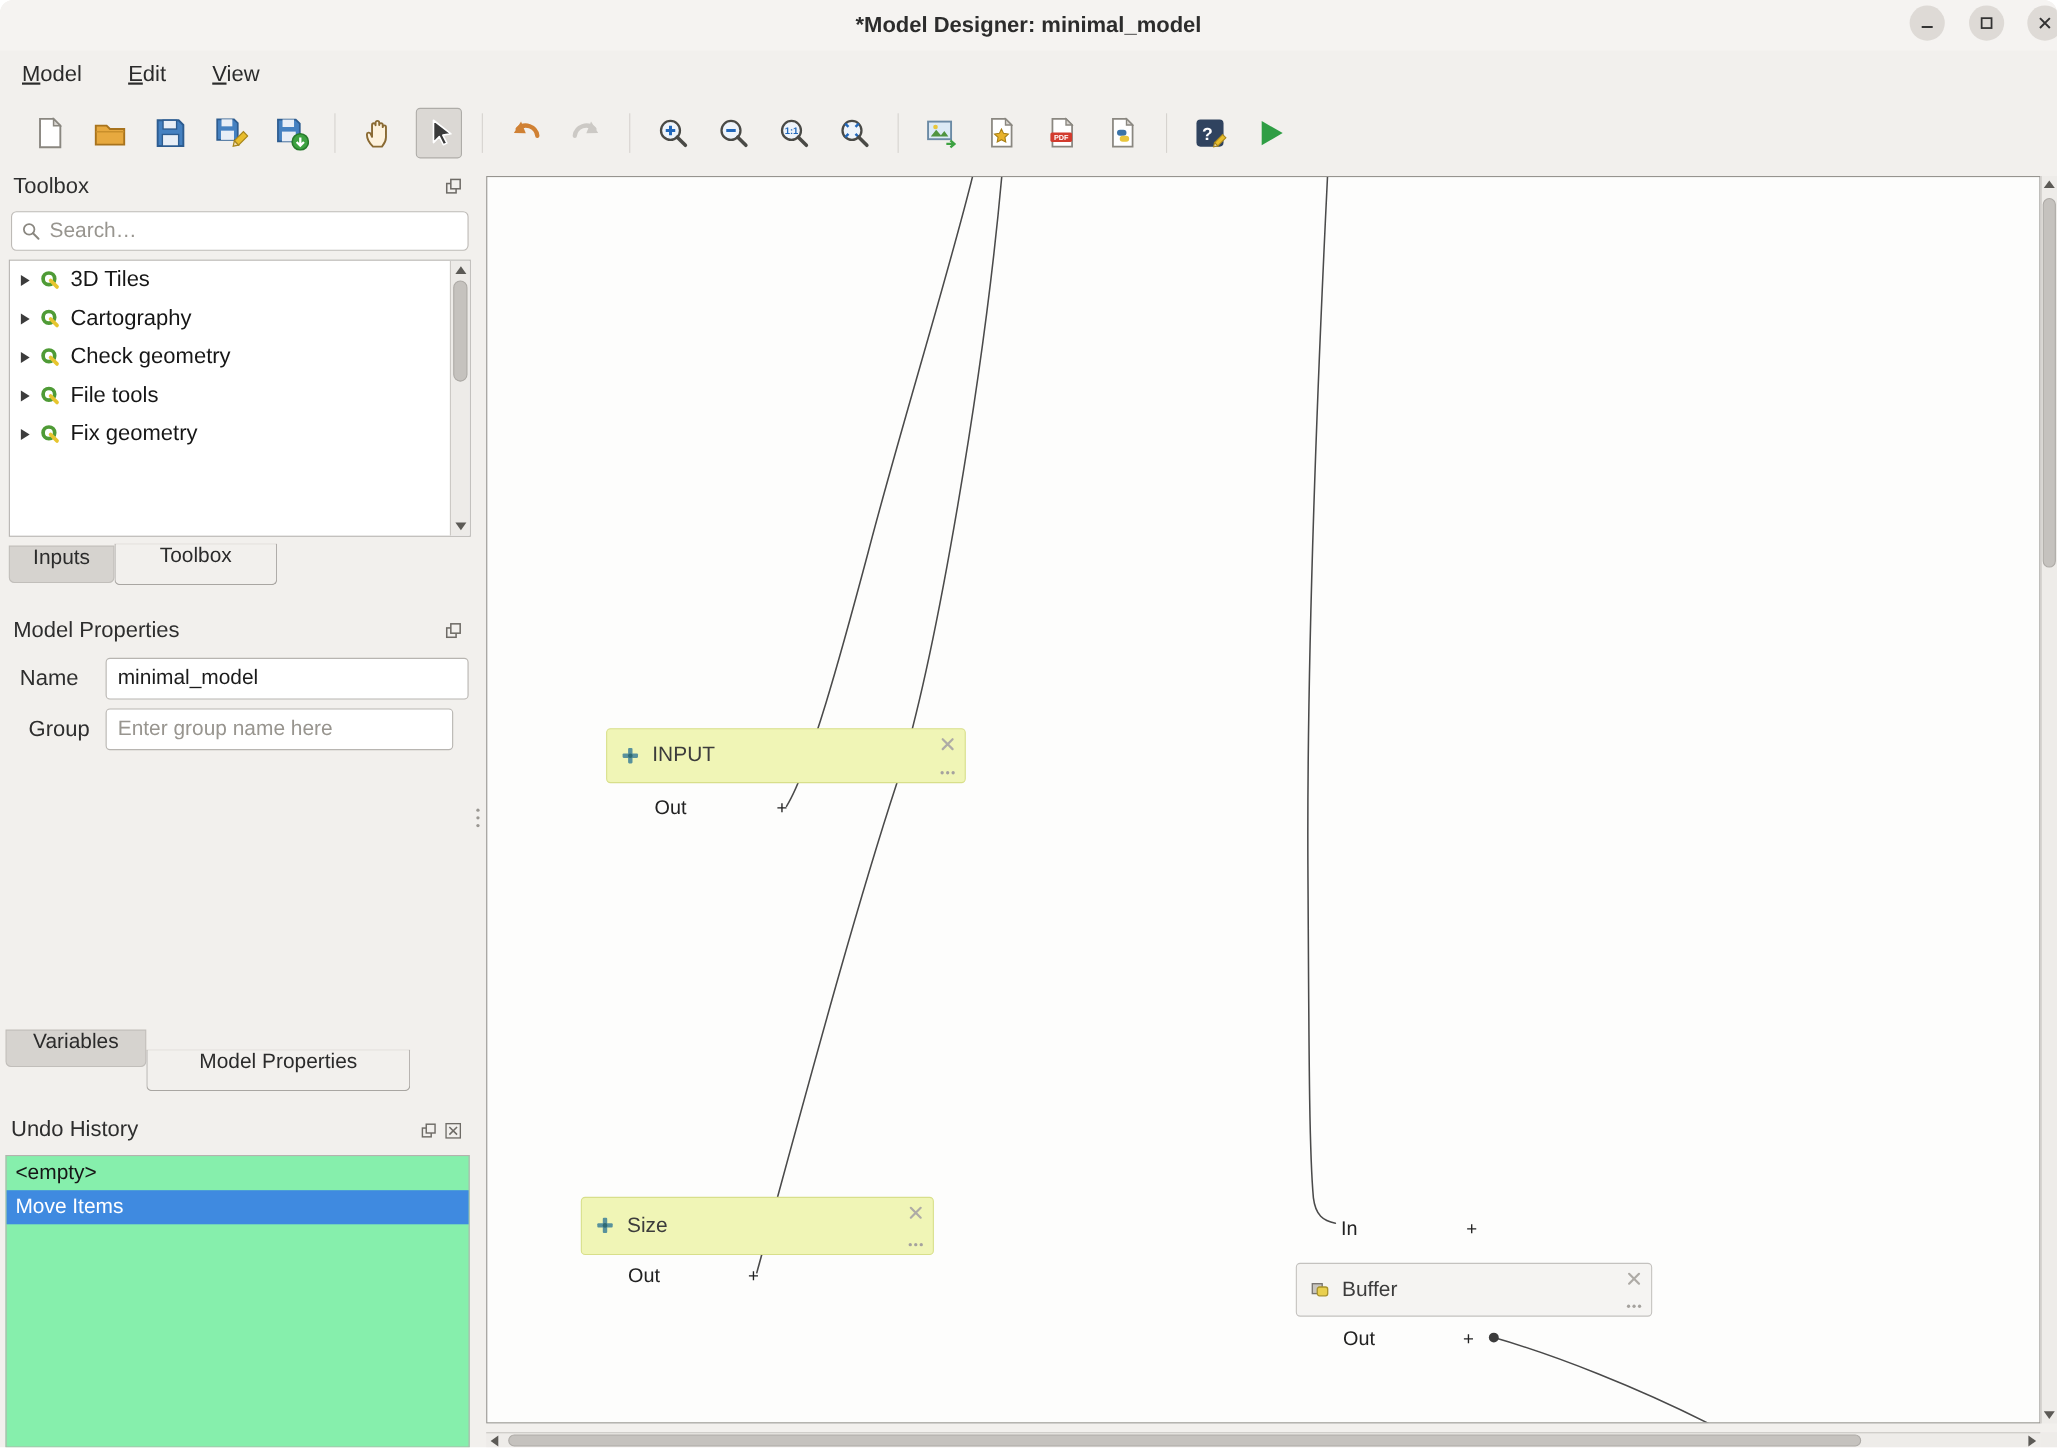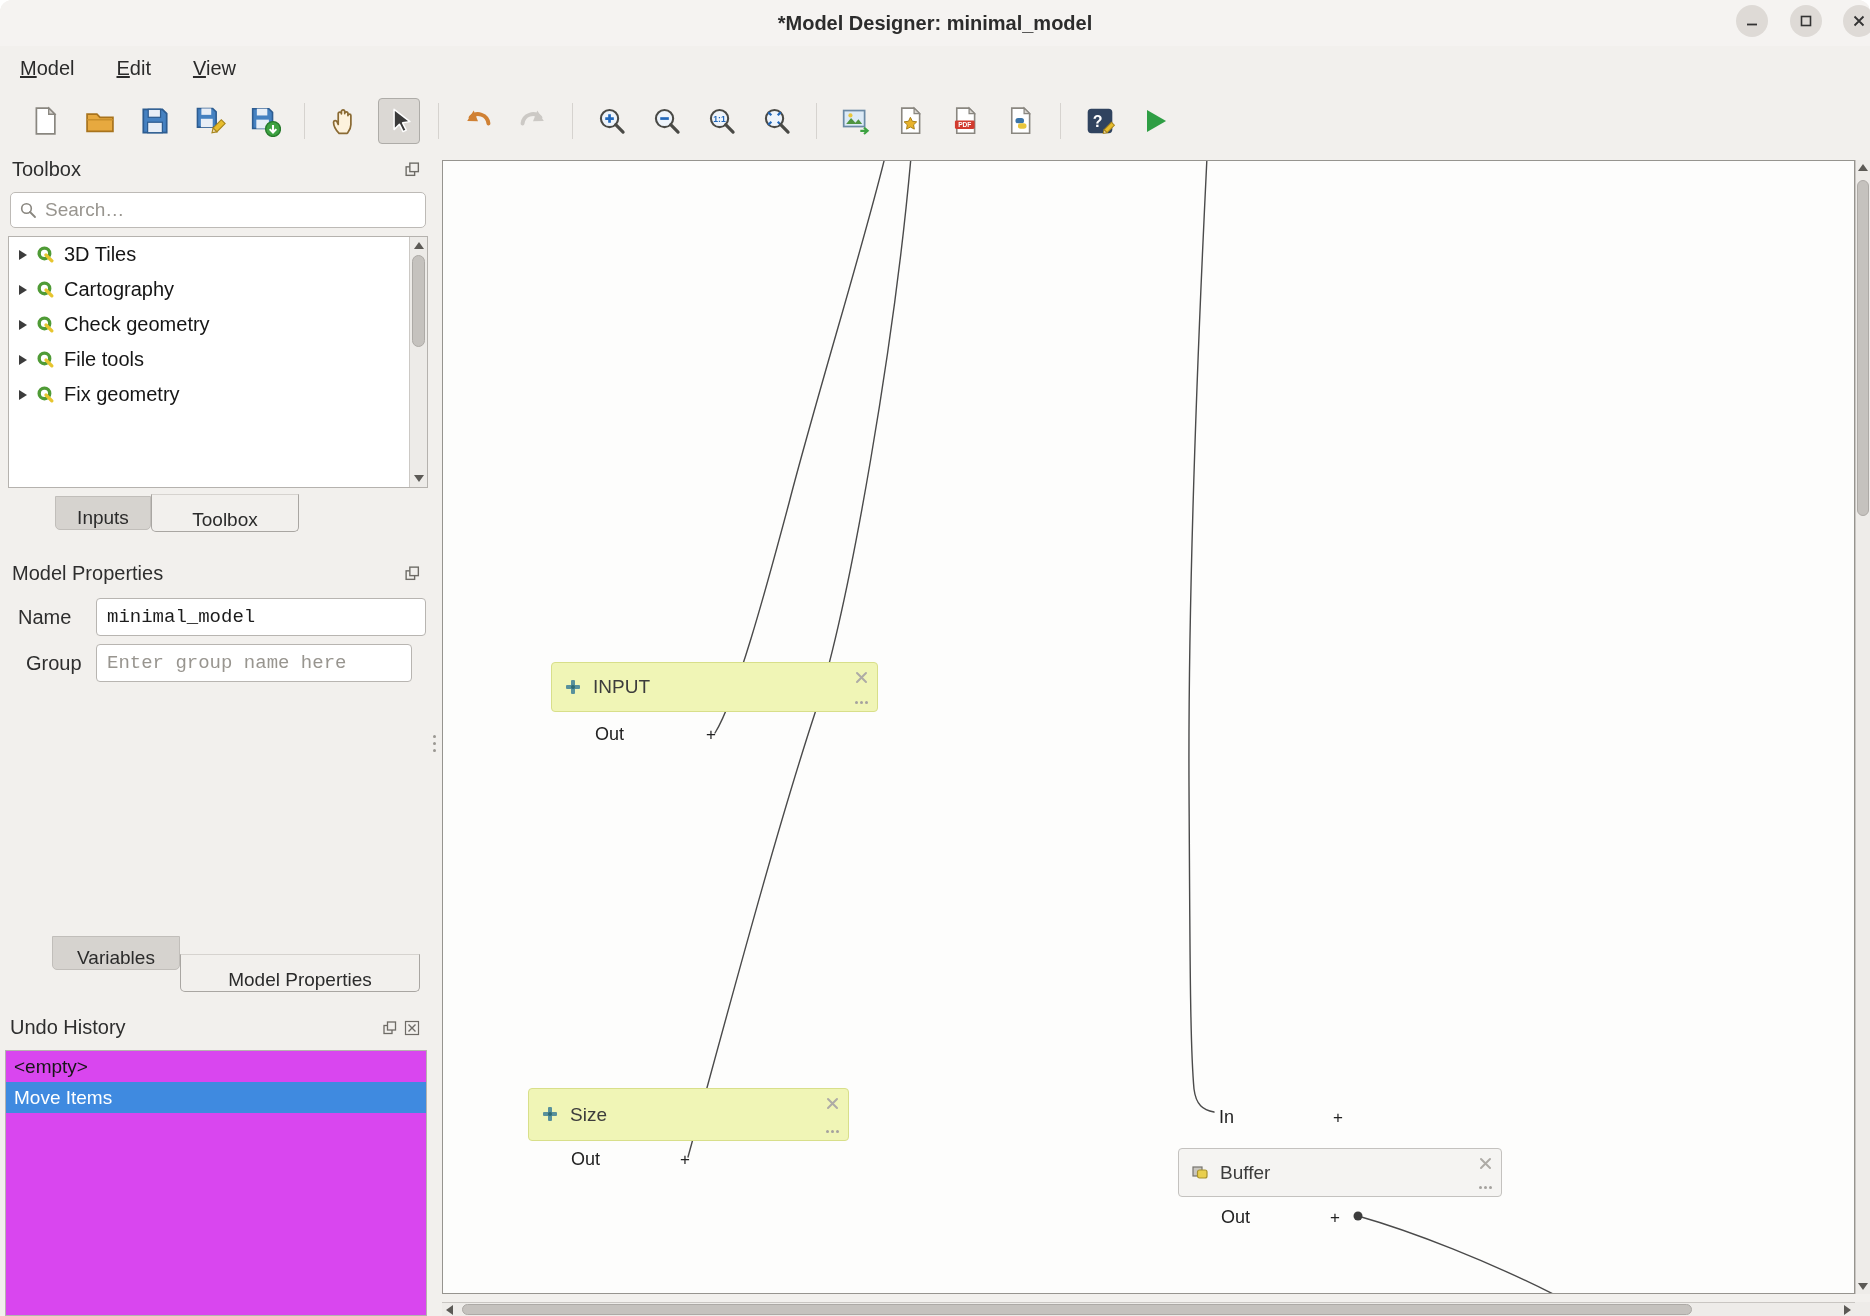--- a/index.html
+++ b/index.html
@@ -39,29 +39,29 @@
   .expander{width:0;height:0;border-left:8px solid #3c3c3c;border-top:5px solid transparent;border-bottom:5px solid transparent;flex:0 0 auto;}
   .t-icon{width:19px;height:19px;flex:0 0 auto;display:flex;}
   .tree-scroll{position:absolute;right:0;top:0;width:18px;height:100%;background:#edebe8;border-left:1px solid #ccc9c5;}
   .sb-thumb{position:absolute;background:#c5c2be;border:1px solid #adaaa6;border-radius:7px;}
   .arr{position:absolute;width:0;height:0;}
   .arr.up{border-left:5px solid transparent;border-right:5px solid transparent;border-bottom:7px solid #5c5a56;}
   .arr.down{border-left:5px solid transparent;border-right:5px solid transparent;border-top:7px solid #5c5a56;}
   .arr.left{border-top:5px solid transparent;border-bottom:5px solid transparent;border-right:7px solid #5c5a56;}
   .arr.right{border-top:5px solid transparent;border-bottom:5px solid transparent;border-left:7px solid #5c5a56;}
 
-  .dock-tab{position:absolute;display:flex;align-items:flex-end;justify-content:center;font-size:19px;color:#2b2b2b;border-radius:0 0 5px 5px;margin-left:47px;}
+  .dock-tab{position:absolute;display:flex;align-items:flex-start;justify-content:center;font-size:19px;color:#2b2b2b;border-radius:0 0 5px 5px;}
   .dock-tab.inactive{background:#d6d3cf;border:1px solid #c1beba;}
   .dock-tab.active{background:#f2f0ed;border:1px solid #a9a6a2;border-top:1px solid #d6d3cf;}
 
   .mp-label{position:absolute;font-size:20px;color:#2e2e2e;}
-  .mp-input{position:absolute;height:38px;border:1px solid #b8b5b1;border-radius:4px;background:#fff;font-size:19px;font-family:Liberation Mono, monospace;color:#1c1c1c;padding:0 10px;outline:none;}
+  .mp-input{position:absolute;height:38px;border:1px solid #b8b5b1;border-radius:4px;background:#fff;font-size:19px;font-family:Liberation Sans, sans-serif;color:#1c1c1c;padding:0 10px;outline:none;}
   .mp-input::placeholder{color:#98958f;}
 
-  .undo-list{position:absolute;left:5px;top:898px;width:422px;height:266px;background:#d946ef;border:1px solid #b5b2ae;}
+  .undo-list{position:absolute;left:5px;top:898px;width:422px;height:266px;background:#86efac;border:1px solid #b5b2ae;}
   .undo-row{height:31px;display:flex;align-items:center;padding-left:8px;font-size:19px;color:#161616;}
   .undo-row.selected{background:var(--selection-blue,#3f8ae0);color:#fff;}
 
   .splitter-dots{position:absolute;left:433px;top:735px;width:4px;display:flex;flex-direction:column;gap:4px;}
   .splitter-dots i{width:3px;height:3px;border-radius:50%;background:#9a9792;}
 
   
   .canvas{position:absolute;left:442px;top:160px;width:1413px;height:1134px;background:var(--canvas-bg,#fdfdfc);border:1px solid #96948f;overflow:hidden;}
   .canvas svg.wires{position:absolute;left:0;top:0;}
   .node{position:absolute;border-radius:4px;display:flex;align-items:center;padding:0 12px;gap:10px;}

